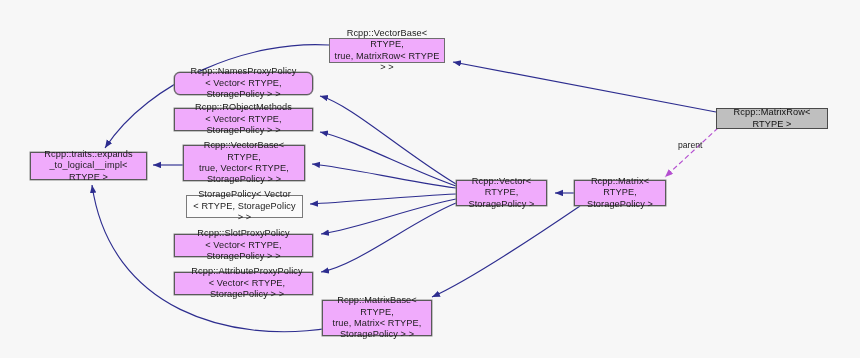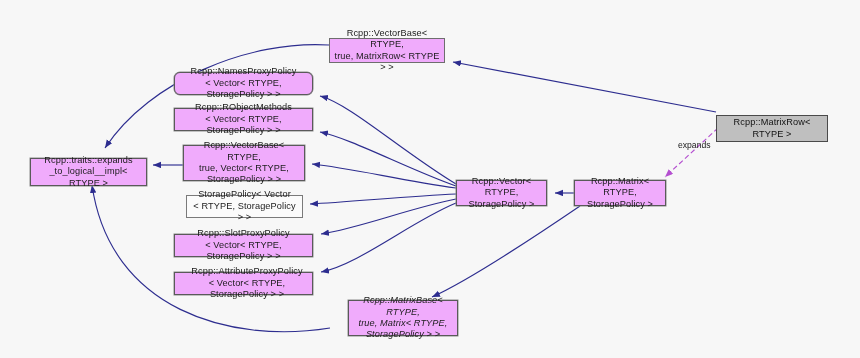--- a/index.html
+++ b/index.html
@@ -102,21 +102,21 @@
       <path d="M574,193 L555,193" marker-end="url(#arrow-nav)"></path>
 
       <path d="M580,206 C530,240 470,280 432,297" marker-end="url(#arrow-nav)"></path>
 
       <path d="M716,112 L453,62" marker-end="url(#arrow-nav)"></path>
     </g>
 
     <path d="M718,128 L665,177" fill="none" stroke="#b44fd0" stroke-width="1.15" stroke-dasharray="5,3" marker-end="url(#arrow-purple)"></path>
   </svg>
 
-  <div class="node shaded thick" style="left:30px; top:152px; width:117px; height:28px;margin-top:6px;">Rcpp::traits::expands
+  <div class="node shaded thick" style="left:30px; top:152px; width:117px; height:28px;">Rcpp::traits::expands
 _to_logical__impl&lt; RTYPE &gt;</div>
 
   <div class="node shaded thick" style="left:174px; top:72px; width:139px; height:23px;border-radius:6px;">Rcpp::NamesProxyPolicy
 &lt; Vector&lt; RTYPE, StoragePolicy &gt; &gt;</div>
 
   <div class="node shaded thick" style="left:174px; top:108px; width:139px; height:23px;">Rcpp::RObjectMethods
 &lt; Vector&lt; RTYPE, StoragePolicy &gt; &gt;</div>
 
   <div class="node shaded thick" style="left:183px; top:145px; width:122px; height:36px;">Rcpp::VectorBase&lt; RTYPE,
 true, Vector&lt; RTYPE,
@@ -127,27 +127,27 @@
 
   <div class="node shaded thick" style="left:174px; top:234px; width:139px; height:23px;">Rcpp::SlotProxyPolicy
 &lt; Vector&lt; RTYPE, StoragePolicy &gt; &gt;</div>
 
   <div class="node shaded thick" style="left:174px; top:272px; width:139px; height:23px;padding-left:10px;">Rcpp::AttributeProxyPolicy
 &lt; Vector&lt; RTYPE, StoragePolicy &gt; &gt;</div>
 
   <div class="node shaded" style="left:329px; top:38px; width:116px; height:25px;">Rcpp::VectorBase&lt; RTYPE,
 true, MatrixRow&lt; RTYPE &gt; &gt;</div>
 
-  <div class="node shaded thick" style="left:348px; top:300px; width:110px; height:36px;font-style:italic;">Rcpp::MatrixBase&lt; RTYPE,
+  <div class="node shaded thick" style="left:322px; top:300px; width:110px; height:36px;">Rcpp::MatrixBase&lt; RTYPE,
 true, Matrix&lt; RTYPE,
 StoragePolicy &gt; &gt;</div>
 
   <div class="node shaded thick" style="left:456px; top:180px; width:91px; height:26px;">Rcpp::Vector&lt; RTYPE,
 StoragePolicy &gt;</div>
 
   <div class="node shaded thick" style="left:574px; top:180px; width:92px; height:26px;">Rcpp::Matrix&lt; RTYPE,
 StoragePolicy &gt;</div>
 
-  <div class="node current" style="left:716px; top:108px; width:112px; height:27px;margin-top:7px;">Rcpp::MatrixRow&lt; RTYPE &gt;</div>
+  <div class="node current" style="left:716px; top:108px; width:112px; height:21px;">Rcpp::MatrixRow&lt; RTYPE &gt;</div>
 
-  <div class="edge-label" style="left:678px; top:140px;">expands</div>
+  <div class="edge-label" style="left:678px; top:140px;">parent</div>
 
 </div>
 
 </body></html>

